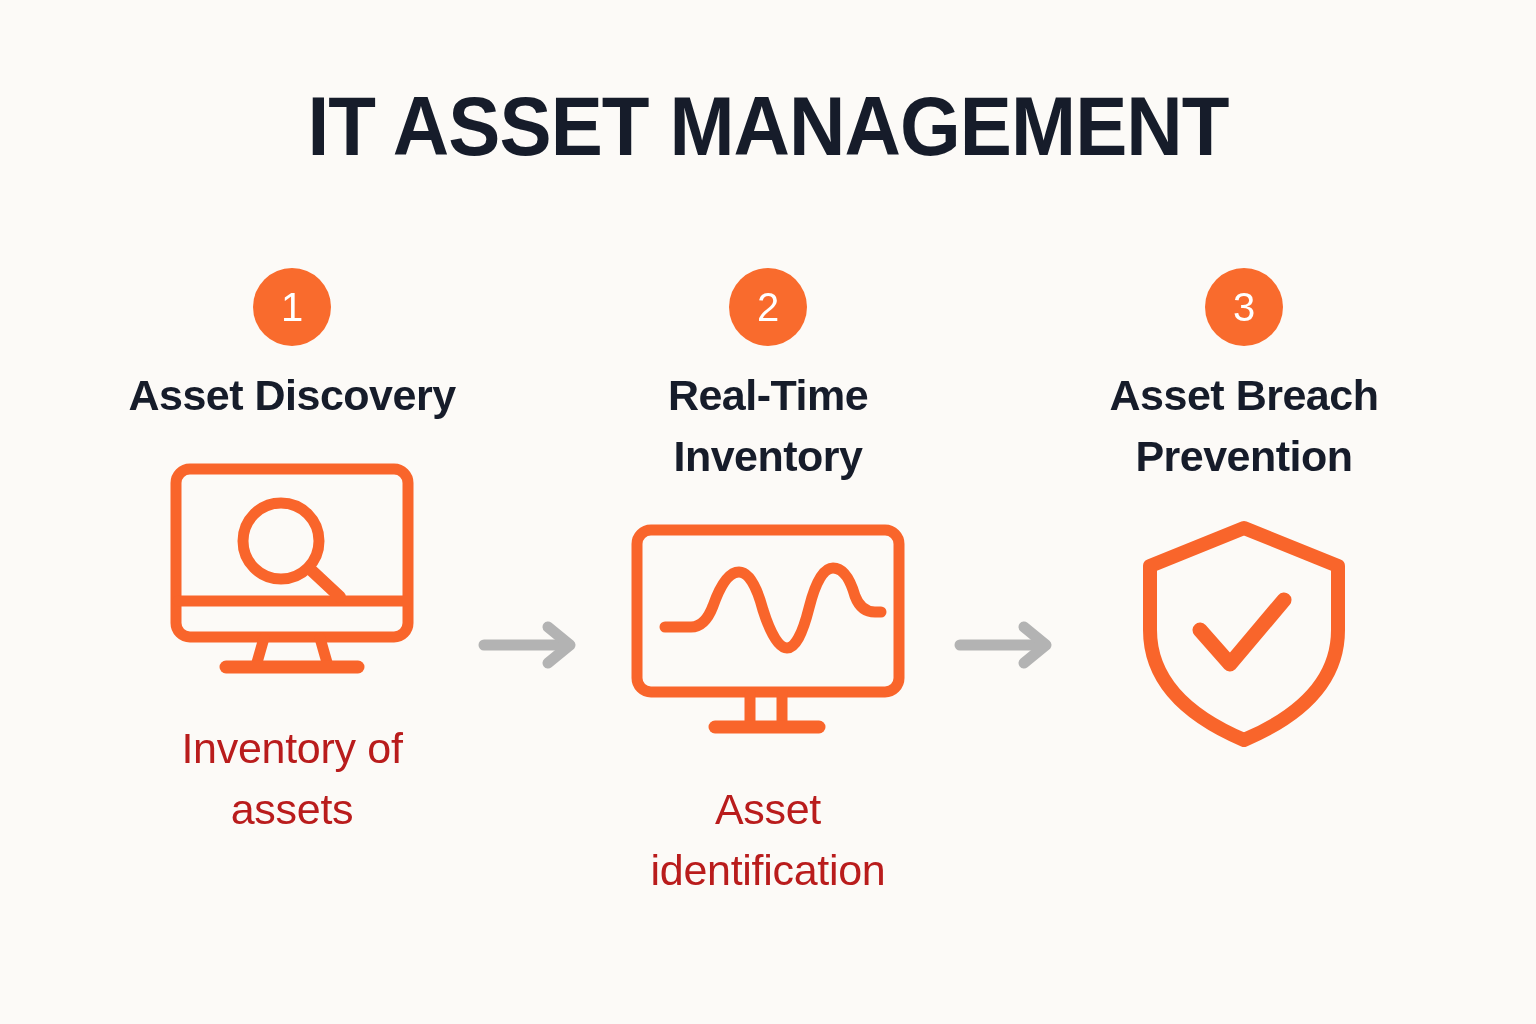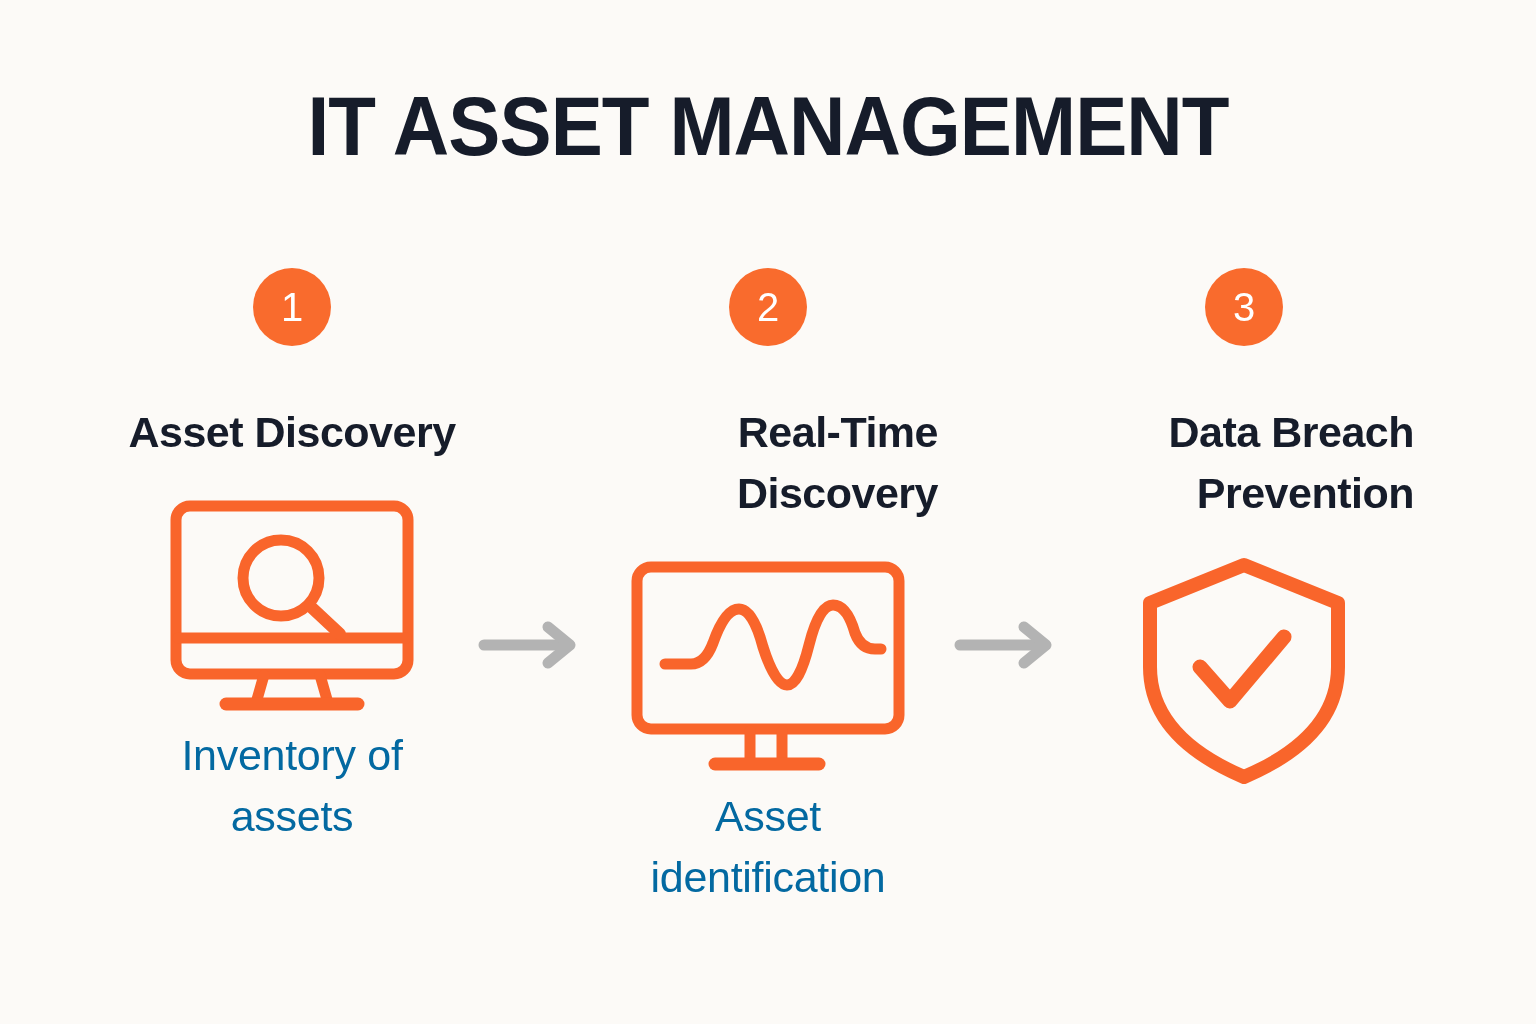--- a/index.html
+++ b/index.html
@@ -70,44 +70,45 @@
     display: flex;
     align-items: center;
     justify-content: center;
     font-size: 40px;
     font-weight: 400;
     line-height: 1;
     font-family: "Liberation Sans", sans-serif;
   }
 
   .heading {
-    margin-top: 56px;
-    text-align: right;
+    margin-top: 19px;
+    text-align: center;
     font-size: 43px;
     font-weight: 700;
     line-height: 1.42;
     color: #161C2A;
     letter-spacing: -0.5px;
     max-width: 340px;
   }
 
   .icon-wrap {
     margin-top: 32px;
     height: 230px;
     display: flex;
     align-items: center;
     justify-content: center;
   }
 
   .caption {
+    margin-top: 30px;
     text-align: center;
     font-size: 43px;
     font-weight: 400;
     line-height: 1.42;
-    color: #0369a1;
+    color: #b91c1c;
     letter-spacing: -0.3px;
     max-width: 340px;
   }
 
   
   .arrow-slot {
     width: 116px;
     display: flex;
     align-items: flex-start;
     justify-content: center;
@@ -151,21 +152,21 @@
       <svg width="104" height="50" viewBox="0 0 104 50" fill="none">
         <line x1="6" y1="25" x2="84" y2="25" stroke="#B3B3B3" stroke-width="11" stroke-linecap="round"></line>
         <polyline points="70,7 92,25 70,43" stroke="#B3B3B3" stroke-width="11" stroke-linecap="round" stroke-linejoin="round" fill="none"></polyline>
       </svg>
     </div>
 
     <div class="column">
       <div class="badge">
         <span>2</span>
       </div>
-      <div class="heading">Real-Time Discovery</div>
+      <div class="heading">Real-Time Inventory</div>
       <div class="icon-wrap">
         <svg width="278" height="224" viewBox="0 0 278 224" fill="none">
 
           <rect x="8" y="8" width="262" height="162" rx="14" ry="14" stroke="#F9652B" stroke-width="11" fill="none"></rect>
 
           <path d="M 36 105 L 62 105 Q 76 105 84 84 Q 96 50 110 50 Q 124 50 134 88
                    Q 146 126 158 126 Q 170 126 180 86 Q 190 46 204 46 Q 218 46 226 74
                    Q 232 90 246 90 L 252 90" stroke="#F9652B" stroke-width="11" stroke-linecap="round" stroke-linejoin="round" fill="none"></path>
 
           <line x1="121" y1="172" x2="121" y2="203" stroke="#F9652B" stroke-width="11" stroke-linecap="round"></line>
@@ -181,21 +182,21 @@
       <svg width="104" height="50" viewBox="0 0 104 50" fill="none">
         <line x1="6" y1="25" x2="84" y2="25" stroke="#B3B3B3" stroke-width="11" stroke-linecap="round"></line>
         <polyline points="70,7 92,25 70,43" stroke="#B3B3B3" stroke-width="11" stroke-linecap="round" stroke-linejoin="round" fill="none"></polyline>
       </svg>
     </div>
 
     <div class="column">
       <div class="badge">
         <span>3</span>
       </div>
-      <div class="heading">Data Breach Prevention</div>
+      <div class="heading">Asset Breach Prevention</div>
       <div class="icon-wrap">
         <svg width="212" height="232" viewBox="0 0 212 232" fill="none">
 
           <path d="M 106 10 L 200 48 L 200 112 Q 200 182 106 222 Q 12 182 12 112 L 12 48 Z" stroke="#F9652B" stroke-width="14" stroke-linejoin="round" fill="none"></path>
 
           <polyline points="62,112 92,146 146,82" stroke="#F9652B" stroke-width="15" stroke-linecap="round" stroke-linejoin="round" fill="none"></polyline>
         </svg>
       </div>
     </div>
 

